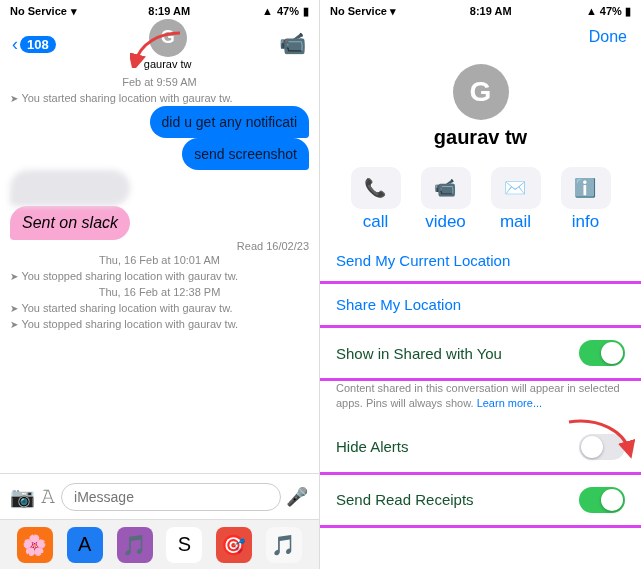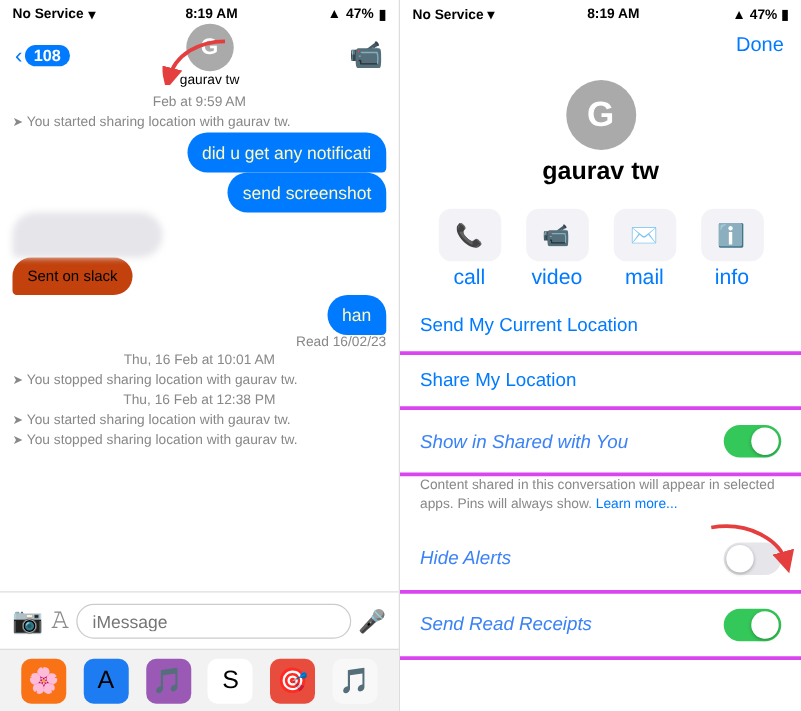--- a/index.html
+++ b/index.html
@@ -106,34 +106,35 @@
       text-align: left;
       padding: 2px 0;
       display: flex;
       align-items: center;
       gap: 3px;
     }
 
     .bubble-right {
       align-self: flex-end;
       background: #007aff;
-      color: #fef9c3;
+      color: #0f172a;
       border-radius: 18px 18px 4px 18px;
       padding: 8px 12px;
       font-size: 14px;
       max-width: 75%;
     }
     .bubble-left {
       align-self: flex-start;
-      background: #c2410c;
+      background: #f9a8d4;
       color: #000;
       border-radius: 18px 18px 18px 4px;
       padding: 8px 12px;
-      font-size: 12px;
+      font-size: 16px;
       max-width: 75%;
+      font-style: italic;
     }
     .bubble-left-blurred {
       align-self: flex-start;
       background: #e5e5ea;
       color: #ccc;
       border-radius: 18px 18px 18px 4px;
       padding: 8px 12px;
       font-size: 14px;
       max-width: 70%;
       filter: blur(3px);
@@ -292,22 +293,21 @@
       justify-content: space-between;
       padding: 12px 16px;
       border-bottom: 3px solid #d946ef;
     }
     .settings-item-label {
       font-size: 15px;
       color: #007aff;
     }
     .settings-item-label-black {
       font-size: 15px;
-      color: #3b82f6;
-      font-style: italic;
+      color: #14532d;
     }
     .settings-item-sublabel {
       font-size: 11px;
       color: #888;
       padding: 0 16px 10px;
       line-height: 1.4;
     }
 
     
     .toggle {
@@ -378,23 +378,20 @@
     <div class="bubble-right">
       <span>send screenshot</span>
     </div>
 
     <div class="bubble-left-blurred"></div>
 
     <div class="bubble-left">
       <span>Sent on slack</span>
     </div>
 
-    <div class="bubble-right">
-      <span>han</span>
-    </div>
     <div class="read-label">Read 16/02/23</div>
 
     <div class="system-msg">Thu, 16 Feb at 10:01 AM</div>
     <div class="system-msg-left">
       <span style="font-size:10px;">➤</span>
       <span>You stopped sharing location with gaurav tw.</span>
     </div>
     <div class="system-msg">Thu, 16 Feb at 12:38 PM</div>
     <div class="system-msg-left">
       <span style="font-size:10px;">➤</span>

